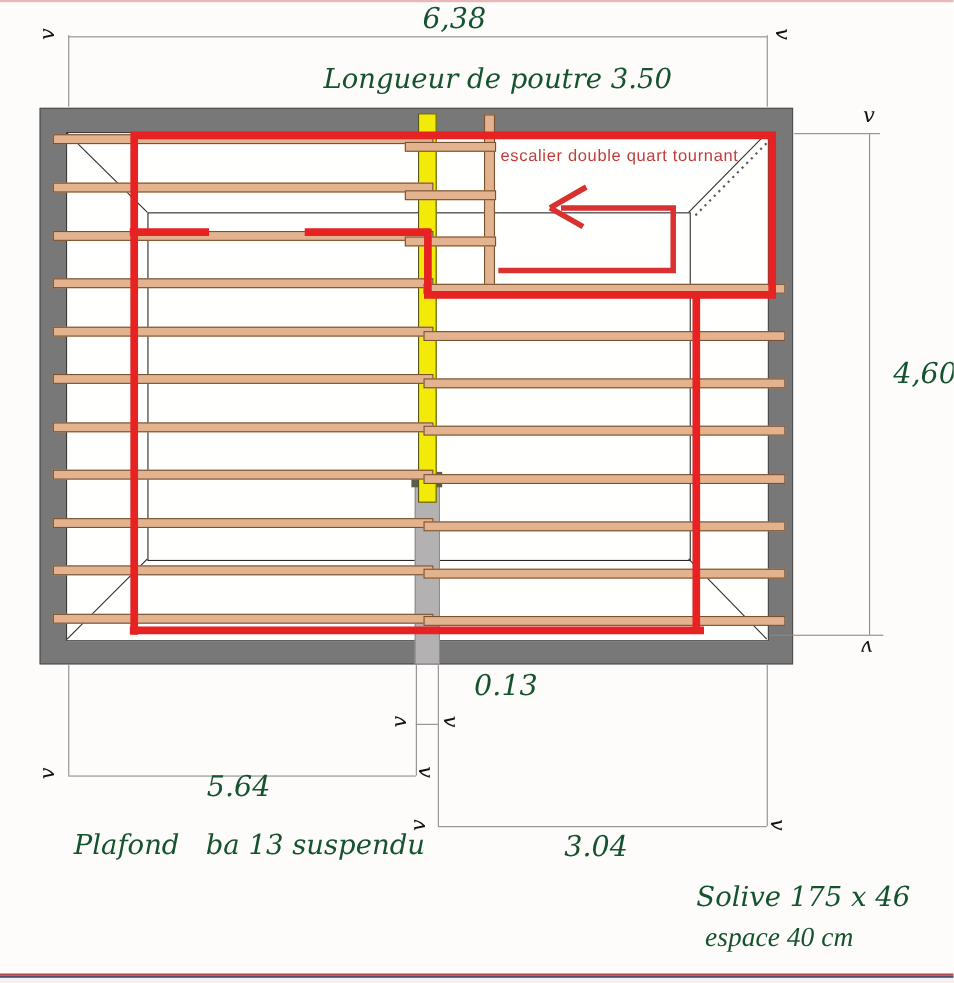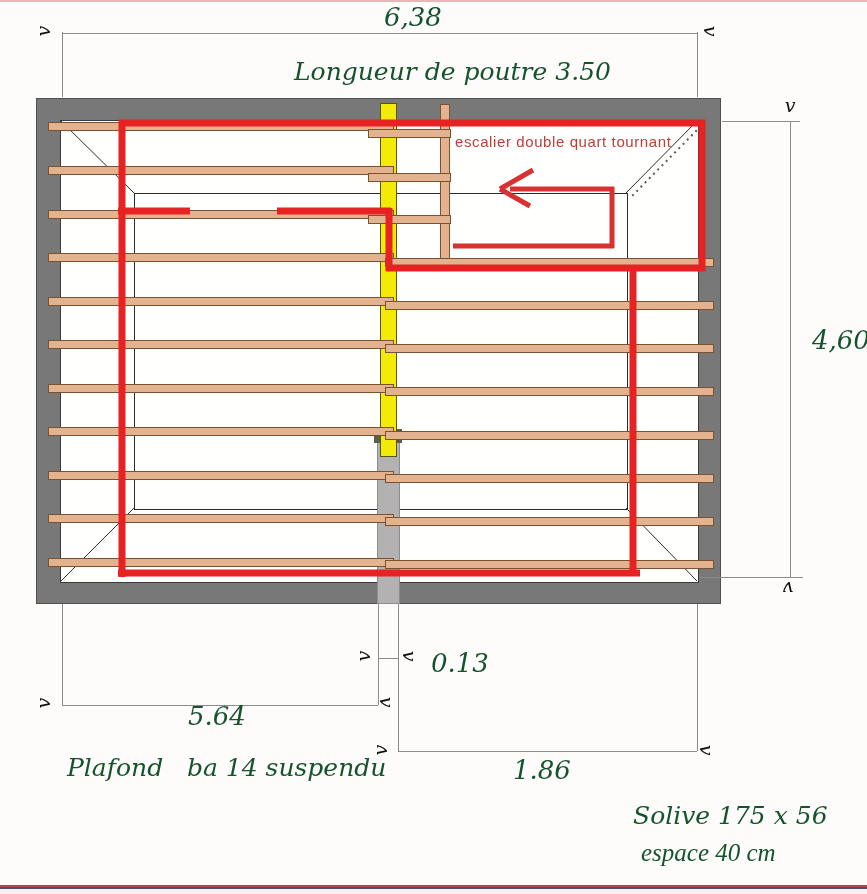--- a/index.html
+++ b/index.html
@@ -116,20 +116,20 @@
   <div class="abs dim-arrow" style="left:401px;top:647px;transform:rotate(90deg);">v</div>
   <div class="abs dim-arrow" style="left:34px;top:694px;transform:rotate(-90deg);">v</div>
   <div class="abs dim-arrow" style="left:378px;top:693px;transform:rotate(90deg);">v</div>
   <div class="abs dim-arrow" style="left:371px;top:741px;transform:rotate(-90deg);">v</div>
   <div class="abs dim-arrow" style="left:698px;top:741px;transform:rotate(90deg);">v</div>
 
   <div class="abs lbl fs26" style="left:384px;top:2px;">6,38</div>
   <div class="abs lbl fs25" style="left:262px;top:57px;margin-left:32px;">Longueur de poutre 3.50</div>
   <div class="abs stair-lbl" style="left:455px;top:133px;">escalier double quart tournant</div>
   <div class="abs lbl fs26" style="left:812px;top:325px;">4,60</div>
-  <div class="abs lbl fs26" style="left:431px;top:648px;">0.13</div>
+  <div class="abs lbl fs26" style="left:431px;top:609px;">0.13</div>
   <div class="abs lbl fs26" style="left:188px;top:701px;">5.64</div>
-  <div class="abs lbl fs26" style="left:513px;top:755px;">1.86</div>
-  <div class="abs lbl fs25" style="left:67px;top:753px;">Plafond   ba 14 suspendu</div>
-  <div class="abs lbl fs25" style="left:633px;top:801px;">Solive 175 x 56</div>
+  <div class="abs lbl fs26" style="left:513px;top:755px;">3.04</div>
+  <div class="abs lbl fs25" style="left:67px;top:753px;">Plafond   ba 13 suspendu</div>
+  <div class="abs lbl fs25" style="left:633px;top:801px;">Solive 175 x 46</div>
   <div class="abs lbl fs25" style="left:641px;top:839px;font-family:Liberation Serif, serif;">espace 40 cm</div>
 
 </div>
 
 </body></html>

